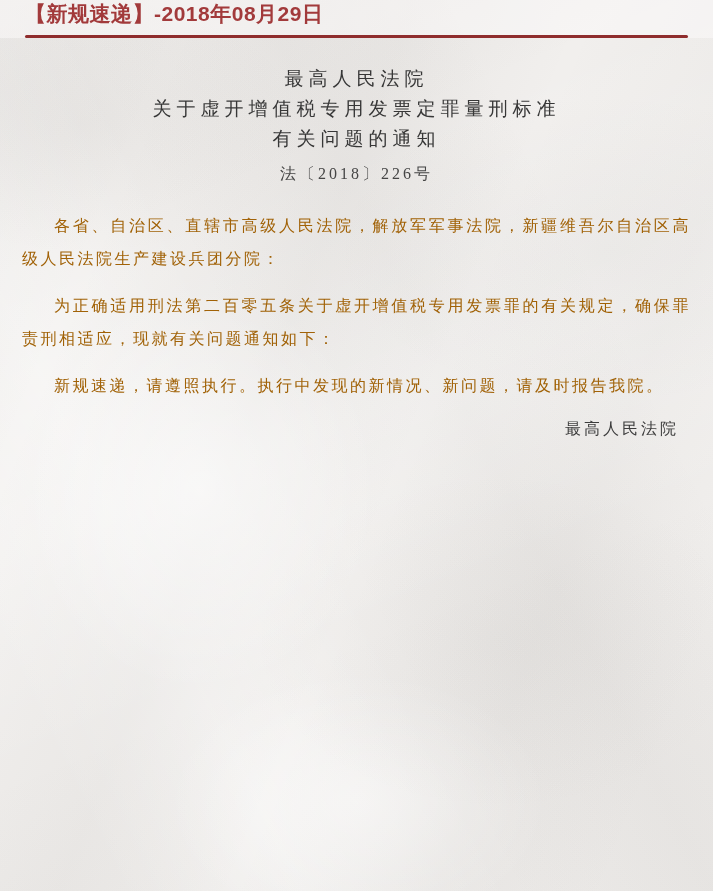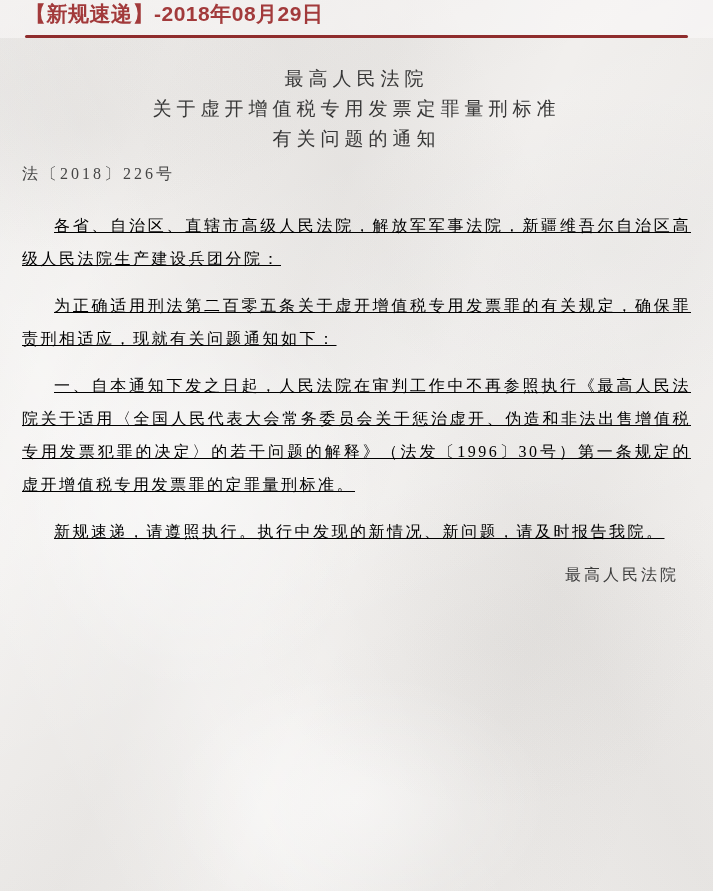--- a/index.html
+++ b/index.html
@@ -51,35 +51,35 @@
     text-align: center;
   }
   .title-line {
     font-size: 19px;
     line-height: 30px;
     letter-spacing: 5px;
     color: #373737;
   }
   .doc-number {
     margin-top: 7px;
+    text-align: center;
     font-size: 16px;
     line-height: 26px;
     letter-spacing: 3px;
     color: #454545;
   }
 
   .body-text p {
     margin: 14px 0 0 0;
     font-size: 16px;
     line-height: 33px;
     letter-spacing: 2.5px;
     text-align: justify;
     text-indent: 2em;
-    color: #000000;
-    text-decoration: underline;
+    color: #a16207;
   }
   .body-text p.first {
     margin-top: 22px;
   }
 
   .signature-block {
     margin-top: 12px;
     padding-right: 12px;
     text-align: right;
   }
@@ -104,21 +104,20 @@
     <div class="title-line">最高人民法院</div>
     <div class="title-line">关于虚开增值税专用发票定罪量刑标准</div>
     <div class="title-line">有关问题的通知</div>
   </div>
 
   <div class="doc-number">法〔2018〕226号</div>
 
   <div class="body-text">
     <p class="first">各省、自治区、直辖市高级人民法院，解放军军事法院，新疆维吾尔自治区高级人民法院生产建设兵团分院：</p>
     <p>为正确适用刑法第二百零五条关于虚开增值税专用发票罪的有关规定，确保罪责刑相适应，现就有关问题通知如下：</p>
-    <p>一、自本通知下发之日起，人民法院在审判工作中不再参照执行《最高人民法院关于适用〈全国人民代表大会常务委员会关于惩治虚开、伪造和非法出售增值税专用发票犯罪的决定〉的若干问题的解释》（法发〔1996〕30号）第一条规定的虚开增值税专用发票罪的定罪量刑标准。</p>
     <p>新规速递，请遵照执行。执行中发现的新情况、新问题，请及时报告我院。</p>
   </div>
 
   <div class="signature-block">
     <div class="signature-line">最高人民法院</div>
   </div>
 
 </div>
 
 </body></html>

